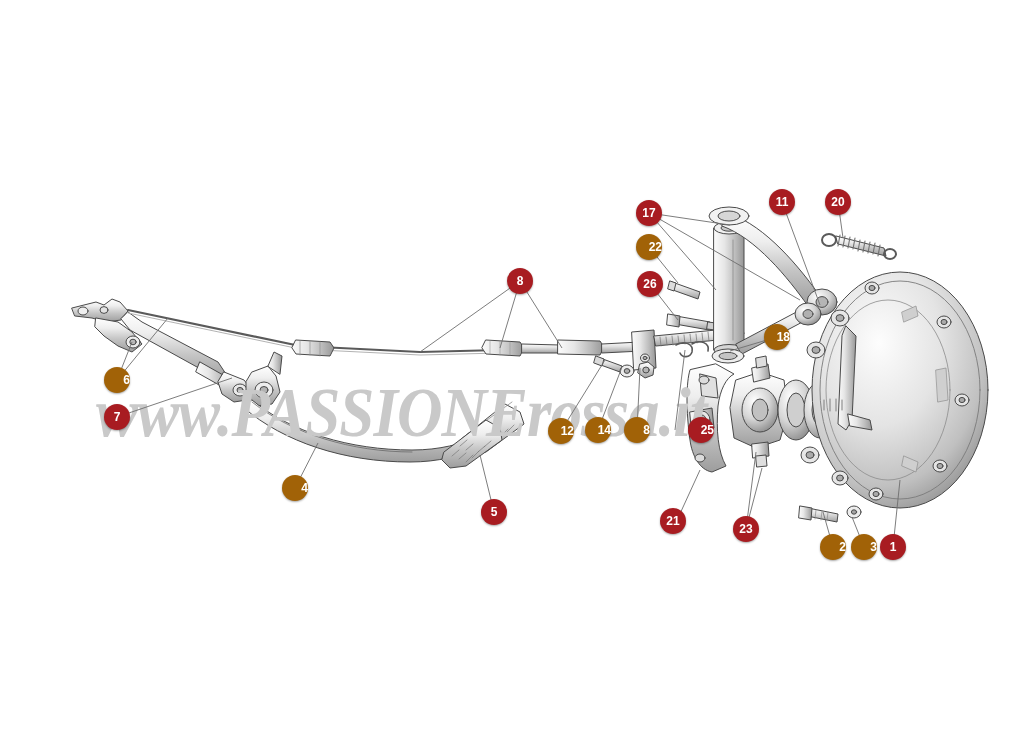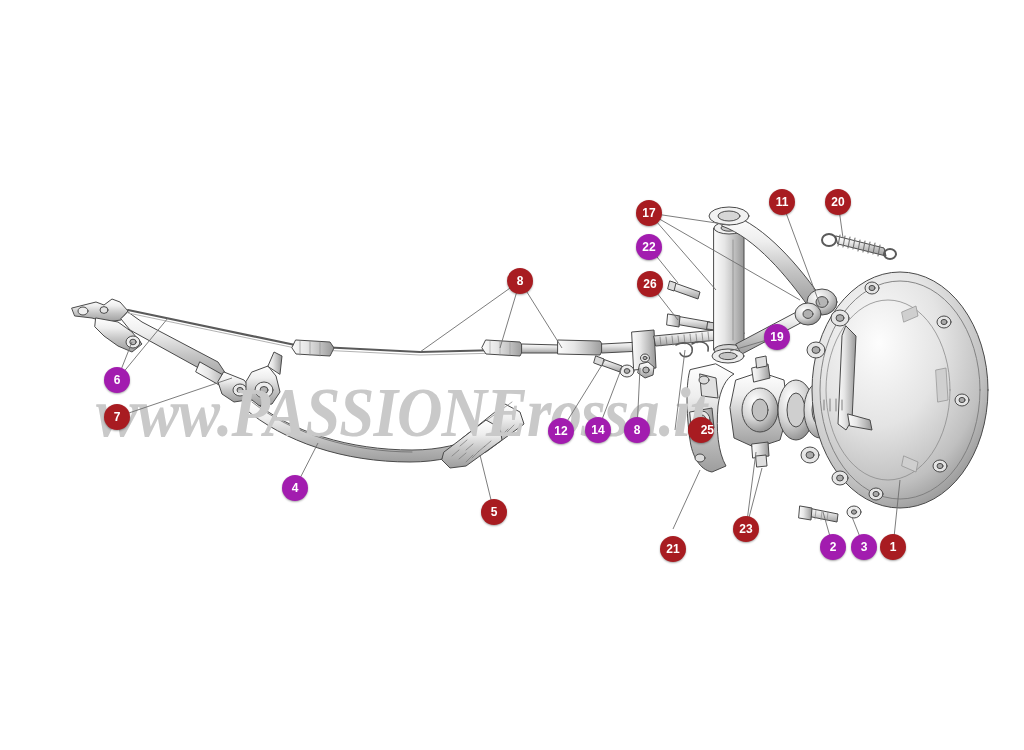--- a/index.html
+++ b/index.html
@@ -41,21 +41,21 @@
     width:26px;height:26px;border-radius:50%;
     display:flex;align-items:center;justify-content:center;
     color:#ffffff;
     font-family:"Liberation Sans", sans-serif;
     font-weight:700;font-size:12px;line-height:1;
     box-shadow:0 1px 2px rgba(0,0,0,.35);
     user-select:none;
     cursor:pointer;
   }
   .callout.red{background:#a81c21;}
-  .callout.dark{background:#a21caf;}
+  .callout.dark{background:#a16207;justify-content:flex-end;}
   .callout .num{pointer-events:none;}
 
   .leader{position:absolute;left:0;top:0;width:1024px;height:750px;z-index:10;pointer-events:none;}
 </style>
 </head>
 <body>
 
 <div id="stage">
 
   <svg id="artwork" viewBox="0 0 1024 750">
@@ -431,23 +431,23 @@
       <div class="callout red" style="left: 769px; top: 189px;">
         <span class="num">11</span>
       </div>
       <div class="callout red" style="left: 636px; top: 200px;">
         <span class="num">17</span>
       </div>
       <div class="callout red" style="left: 825px; top: 189px;">
         <span class="num">20</span>
       </div>
       <div class="callout dark" style="left: 764px; top: 324px;">
-        <span class="num">19</span>
-      </div>
-      <div class="callout red" style="left: 660px; top: 536px;">
+        <span class="num">18</span>
+      </div>
+      <div class="callout red" style="left: 660px; top: 508px;">
         <span class="num">21</span>
       </div>
       <div class="callout dark" style="left: 636px; top: 234px;">
         <span class="num">22</span>
       </div>
       <div class="callout red" style="left: 733px; top: 516px; justify-content: center;">
         <span class="num">23</span>
       </div>
       <div class="callout red" style="left: 688px; top: 417px; justify-content: flex-end;">
         <span class="num">25</span>

